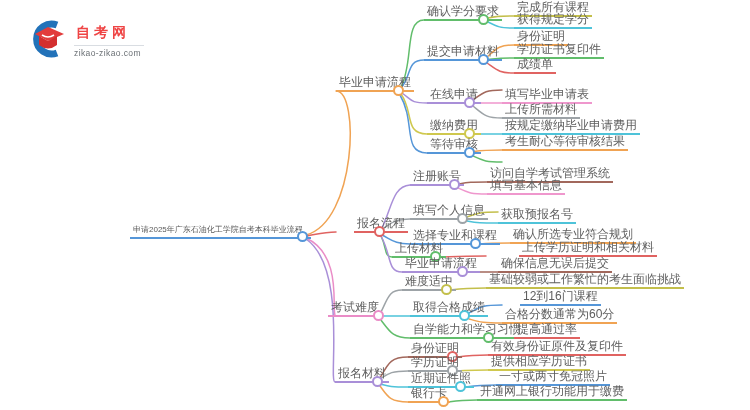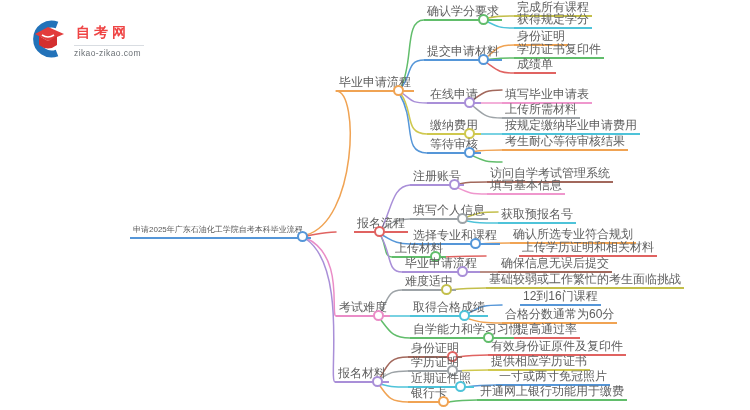--- a/index.html
+++ b/index.html
@@ -141,21 +141,21 @@
   <div class="node" style="left: 510px; top: 229px; border-bottom-color: rgb(240, 163, 83);">确认所选专业符合规划</div>
 
   <div class="node" style="left: 392px; top: 243px; border-bottom-color: rgb(97, 189, 107);">上传材料</div>
   <span class="dot" style="left: 430px; top: 251px; border-color: rgb(97, 189, 107);"></span>
   <div class="node" style="left: 486px; top: 242px; border-bottom-color: rgb(224, 99, 97); margin-left: 33px;">上传学历证明和相关材料</div>
 
   <div class="node" style="left: 402px; top: 258px; border-bottom-color: rgb(169, 143, 216);">毕业申请流程</div>
   <span class="dot" style="left: 457px; top: 266px; border-color: rgb(169, 143, 216);"></span>
   <div class="node" style="left: 498px; top: 258px; border-bottom-color: rgb(162, 104, 92);">确保信息无误后提交</div>
 
-  <div class="node" style="left: 336px; top: 302px; border-bottom-color: rgb(234, 140, 199);">考试难度</div>
+  <div class="node" style="left: 328px; top: 302px; border-bottom-color: rgb(234, 140, 199);">考试难度</div>
   <span class="dot" style="left: 373px; top: 310px; border-color: rgb(234, 140, 199);"></span>
 
   <div class="node" style="left: 402px; top: 276px; border-bottom-color: rgb(157, 163, 167);">难度适中</div>
   <span class="dot" style="left: 441px; top: 284px; border-color: rgb(195, 191, 75);"></span>
   <div class="node" style="left: 486px; top: 274px; border-bottom-color: rgb(195, 191, 75);">基础较弱或工作繁忙的考生面临挑战</div>
 
   <div class="node" style="left: 410px; top: 302px; border-bottom-color: rgb(78, 195, 217);">取得合格成绩</div>
   <span class="dot" style="left: 459px; top: 310px; border-color: rgb(78, 195, 217);"></span>
   <div class="node" style="left: 520px; top: 291px; border-bottom-color: rgb(85, 150, 216);">12到16门课程</div>
   <div class="node" style="left: 502px; top: 309px; border-bottom-color: rgb(240, 163, 83);">合格分数通常为60分</div>

